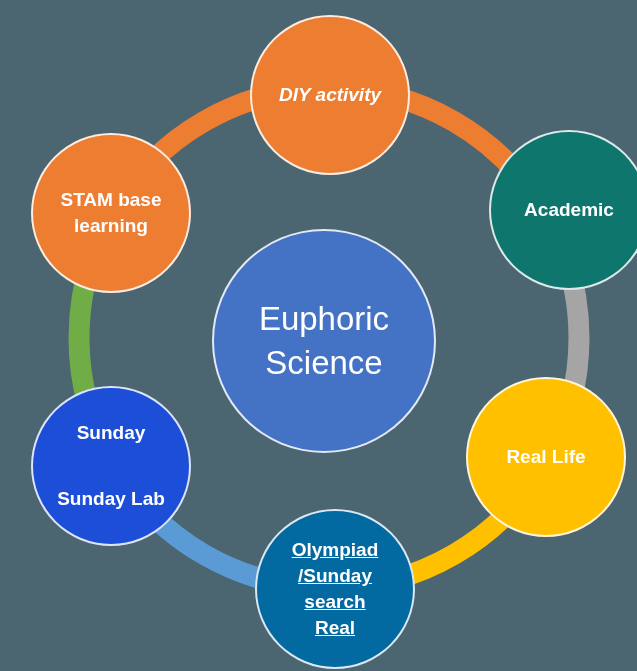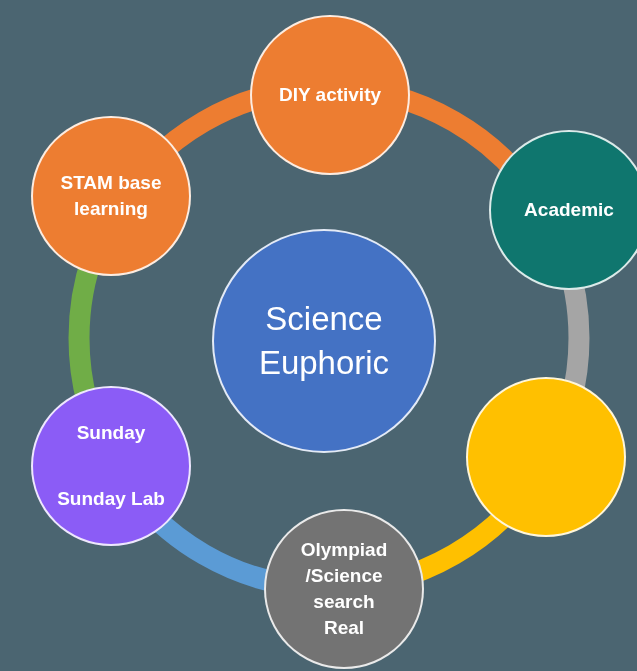--- a/index.html
+++ b/index.html
@@ -60,45 +60,46 @@
   <svg class="ring" width="637" height="671" viewBox="0 0 637 671" aria-hidden="true">
     <path d="M 329,88 A 250,250 0 0 1 545.5,213" stroke="#ED7D31"></path>
     <path d="M 545.5,213 A 250,250 0 0 1 545.5,463" stroke="#A5A5A5"></path>
     <path d="M 545.5,463 A 250,250 0 0 1 329,588" stroke="#FFC000"></path>
     <path d="M 329,588 A 250,250 0 0 1 112.5,463" stroke="#5B9BD5"></path>
     <path d="M 112.5,463 A 250,250 0 0 1 112.5,213" stroke="#70AD47"></path>
     <path d="M 112.5,213 A 250,250 0 0 1 329,88" stroke="#ED7D31"></path>
   </svg>
 
   <div class="node center-node" style="left: 212px; top: 229px; background: rgb(68, 114, 196);">
+    <span>Euphoric</span>
     <span>Science</span>
-    <span>Euphoric</span>
   </div>
 
-  <div class="node satellite" style="left: 250px; top: 15px; background: rgb(237, 125, 49);">
+  <div class="node satellite" style="left: 250px; top: 15px; background: rgb(237, 125, 49); font-style: italic;">
     <span>DIY activity</span>
   </div>
 
   <div class="node satellite" style="left: 489px; top: 130px; background: #0f766e;">
     <span>Academic</span>
   </div>
 
   <div class="node satellite" style="left: 466px; top: 377px; background: rgb(255, 192, 0);">
+    <span>Real Life</span>
   </div>
 
-  <div class="node satellite" style="left: 264px; top: 509px; background: #737373;">
+  <div class="node satellite" style="left: 255px; top: 509px; background: #0369a1; text-decoration: underline;">
     <span>Olympiad</span>
-    <span>/Science</span>
+    <span>/Sunday</span>
     <span>search</span>
     <span>Real</span>
   </div>
 
-  <div class="node satellite" style="left: 31px; top: 386px; background: #8b5cf6; gap: 40px;">
+  <div class="node satellite" style="left: 31px; top: 386px; background: #1d4ed8; gap: 40px;">
     <span>Sunday</span>
     <span>Sunday Lab</span>
   </div>
 
-  <div class="node satellite" style="left: 31px; top: 116px; background: rgb(237, 125, 49);">
+  <div class="node satellite" style="left: 31px; top: 133px; background: rgb(237, 125, 49);">
     <span>STAM base</span>
     <span>learning</span>
   </div>
 
 </div>
 
 </body></html>

